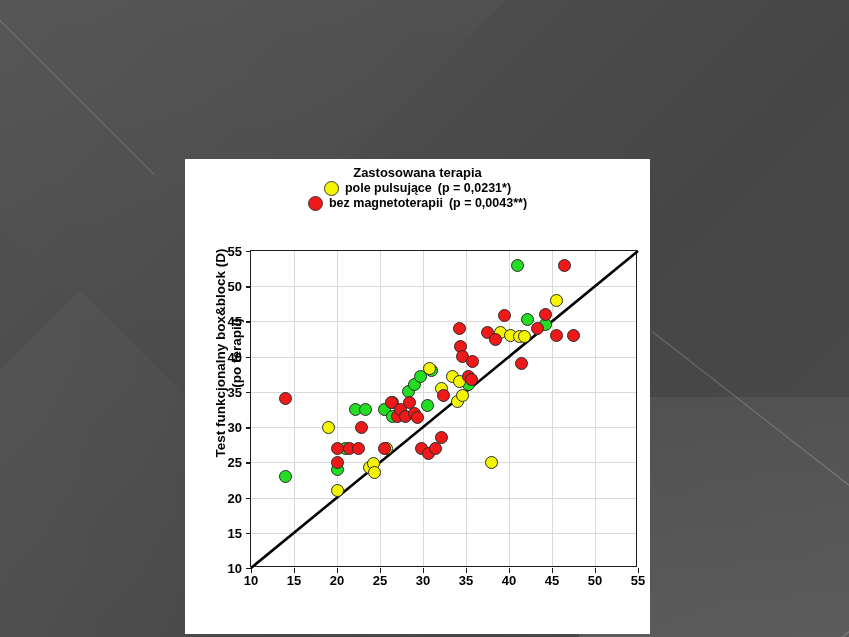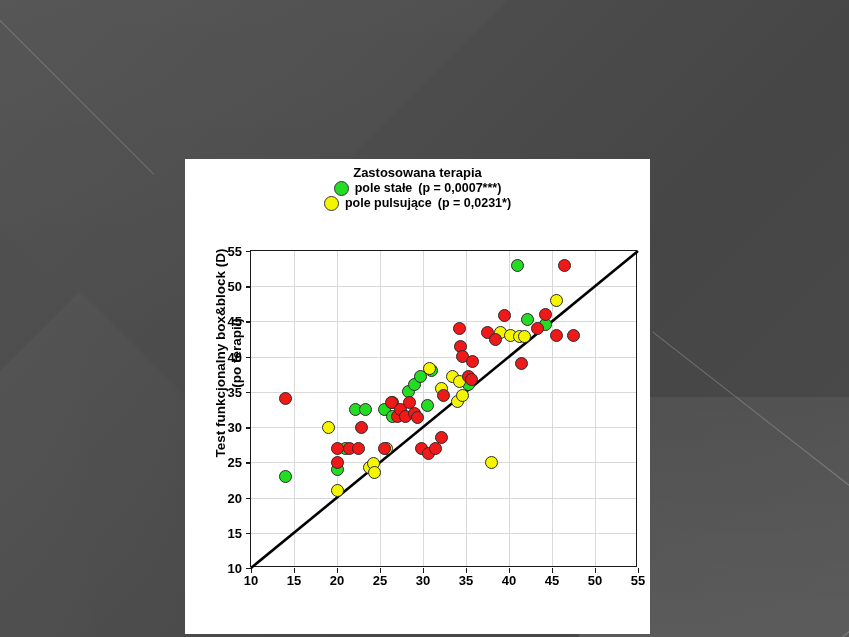--- a/index.html
+++ b/index.html
@@ -167,32 +167,32 @@
   <div class="accent" id="accent-br"></div>
   <div class="xline" id="xl1"></div>
   <div class="xline" id="xl2"></div>
 
 
   <div id="chart-panel">
 
     <div id="legend">
       <div id="legend-title">Zastosowana terapia</div>
 
-      <div class="legend-row">
-        <span class="legend-dot" style="background:#22DD22"></span>
-        <span class="legend-label">pole stałe</span>
-        <span class="legend-p">(p = 0,0007***)</span>
-      </div>
 
       <div class="legend-row">
         <span class="legend-dot" style="background:#F5F500"></span>
         <span class="legend-label">pole pulsujące</span>
         <span class="legend-p">(p = 0,0231*)</span>
       </div>
 
+      <div class="legend-row">
+        <span class="legend-dot" style="background:#F01919"></span>
+        <span class="legend-label">bez magnetoterapii</span>
+        <span class="legend-p">(p = 0,0043**)</span>
+      </div>
     </div>
 
     <div id="plot-wrap">
       <div id="plot-area">
         <div id="gridlines">
             <div class="grid-v" style="left: 43px;"></div>
             <div class="grid-v" style="left: 86px;"></div>
             <div class="grid-v" style="left: 129px;"></div>
             <div class="grid-v" style="left: 172px;"></div>
             <div class="grid-v" style="left: 215px;"></div>

